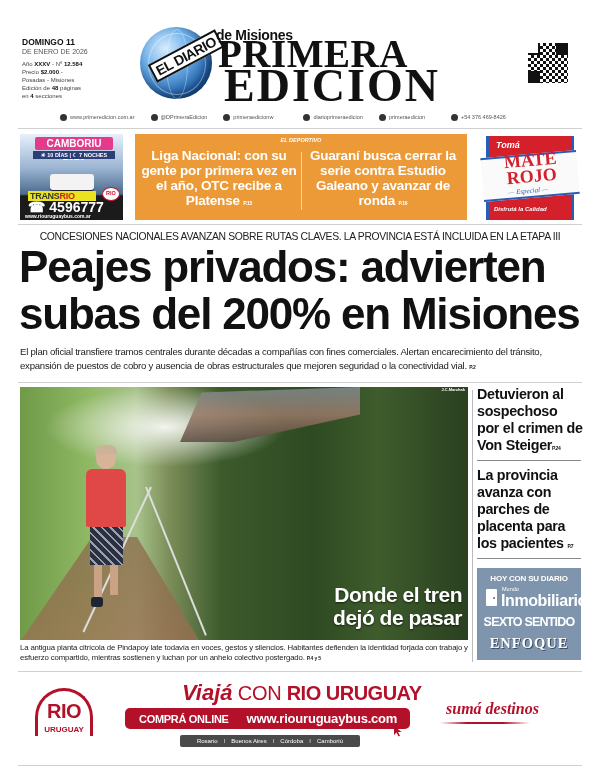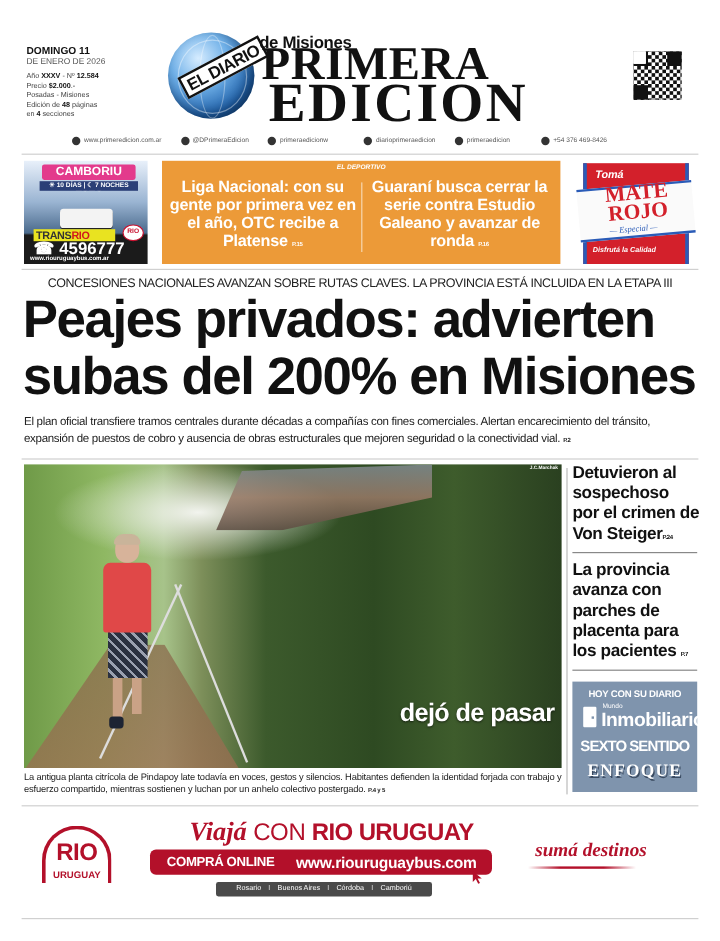--- a/index.html
+++ b/index.html
@@ -110,21 +110,21 @@
   .hoy-box .sexto { position: absolute; left: 0; top: 47px; width: 100%; text-align: center; font-size: 12.5px; font-weight: bold; letter-spacing: -0.8px; }
   .hoy-box .enfoque { position: absolute; left: 0; top: 67px; width: 100%; text-align: center; font-family: "Liberation Serif", serif; font-weight: bold; font-size: 14.5px; letter-spacing: 1px; color: #fff; text-shadow: 1px 1px 0 #3a4a60; }
 
   
   .bottom-ad { left: 18px; top: 678px; width: 564px; height: 87px; }
   .rio-logo { position: absolute; left: 14px; top: 10px; width: 66px; height: 58px; }
   .rio-logo .arc { position: absolute; left: 3px; top: 0; width: 58px; height: 48px; border: 3px solid #b3102a; border-bottom: none; border-radius: 30px 30px 0 0; }
   .rio-logo .rio { position: absolute; left: 0; top: 12px; width: 64px; text-align: center; color: #b3102a; font-size: 20px; font-weight: bold; letter-spacing: -0.5px; }
   .rio-logo .uru { position: absolute; left: 0; top: 37px; width: 64px; text-align: center; color: #b3102a; font-size: 8px; font-weight: bold; }
   .viaja { position: absolute; left: 140px; top: 2px; color: #b3102a; font-size: 20px; white-space: nowrap; }
-  .viaja .script { font-family: Liberation Serif, serif; font-style: italic; font-weight: bold; font-size: 22px; }
+  .viaja .script { font-family: Liberation Sans, sans-serif; font-style: italic; font-weight: bold; font-size: 22px; margin-left: 24px; }
   .viaja .con { font-weight: normal; letter-spacing: -0.3px; }
   .viaja .brand { font-weight: bold; letter-spacing: -0.5px; }
   .compra-bar { position: absolute; left: 107px; top: 30px; width: 285px; height: 21px; background: #b3102a; border-radius: 5px; color: #fff; display: flex; align-items: center; }
   .compra-bar .lbl { font-size: 11px; font-weight: bold; margin-left: 14px; letter-spacing: -0.3px; }
   .compra-bar .url { font-size: 13px; font-weight: bold; margin-left: 18px; letter-spacing: -0.2px; }
   .cursor-icon { position: absolute; left: 375px; top: 47px; width: 10px; height: 12px; }
   .dest-bar { position: absolute; left: 162px; top: 57px; width: 180px; height: 12px; background: #4a4a4a; border-radius: 2px; color: #fff; font-size: 6px; display: flex; justify-content: center; align-items: center; gap: 6px; }
   .dest-bar .sep { opacity: 0.8; }
   .suma { position: absolute; left: 428px; top: 22px; color: #b3102a; font-family: "Liberation Serif", serif; font-style: italic; font-weight: bold; font-size: 16px; }
   .suma-line { position: absolute; left: 422px; top: 44px; width: 90px; height: 2px; background: linear-gradient(90deg, rgba(179,16,42,0) 0%, #b3102a 30%, #b3102a 70%, rgba(179,16,42,0) 100%); }
@@ -226,20 +226,21 @@
     <div class="shorts"></div>
       <div class="leg1"></div>
       <div class="leg2"></div>
       <div class="shoe"></div>
     <div class="shirt"></div>
       <div class="head"></div>
       <div class="cap"></div>
   </div>
   <div class="credit">J.C.Marchak</div>
   <div class="overlay">
+      <div>Donde el tren</div>
       <div>dejó de pasar</div>
     </div>
 </div>
 <p class="abs caption"><span>La antigua planta citrícola de Pindapoy late todavía en voces, gestos y silencios. Habitantes defienden la identidad forjada con trabajo y esfuerzo compartido, mientras sostienen y luchan por un anhelo colectivo postergado.</span> <span class="pg">P.4 y 5</span></p>
 
 <div class="abs vline"></div>
 <div class="abs side-story" style="top:386px"><span>Detuvieron al sospechoso por el crimen de Von Steiger</span><span class="pg">P.24</span></div>
 <div class="abs side-rule" style="top:460px"></div>
 <div class="abs side-story" style="top:467px"><span>La provincia avanza con parches de placenta para los pacientes</span> <span class="pg">P.7</span></div>
 <div class="abs side-rule" style="top:558px"></div>

